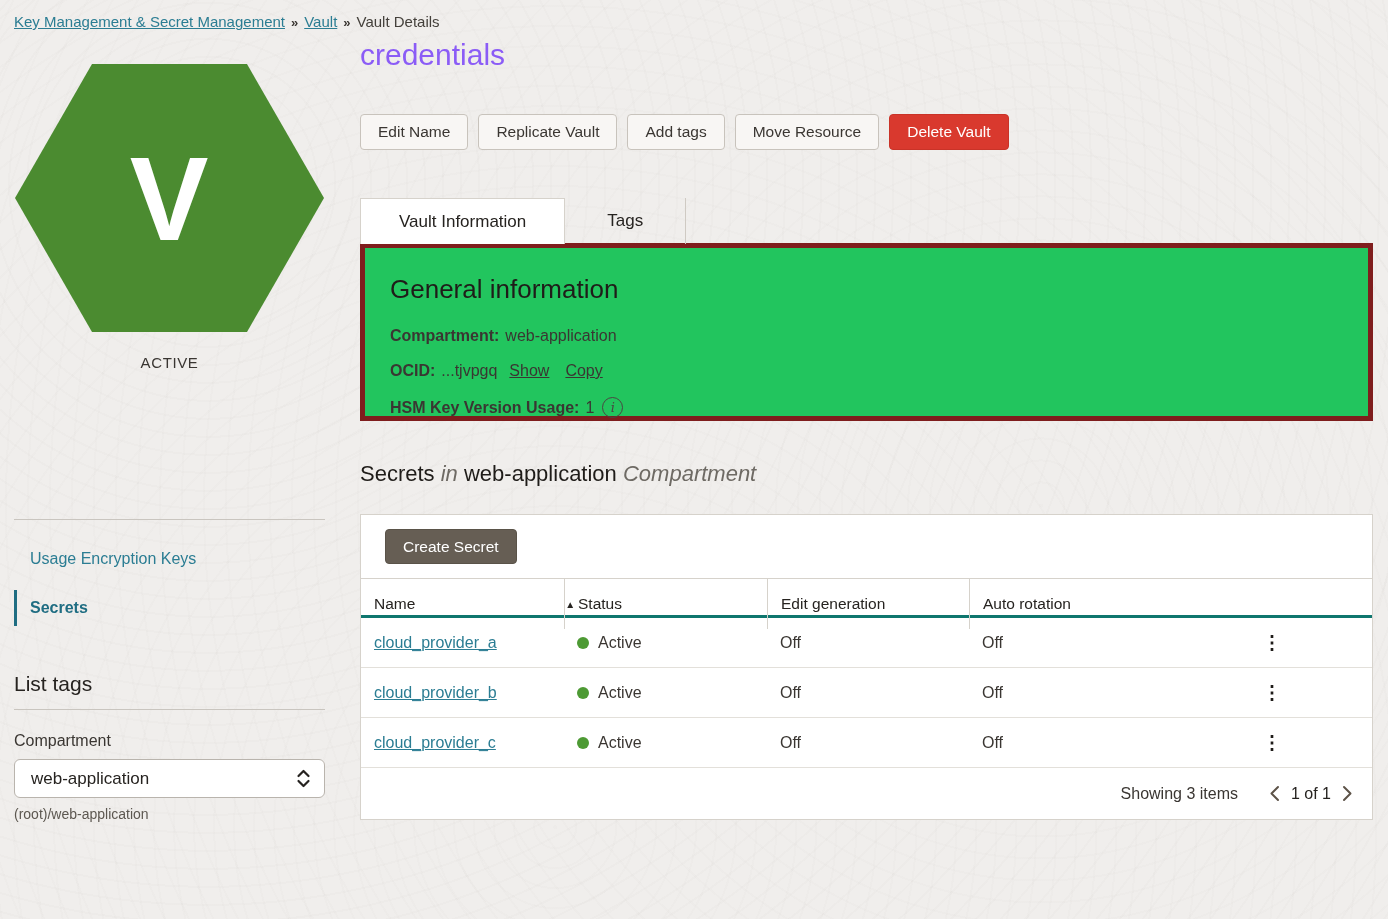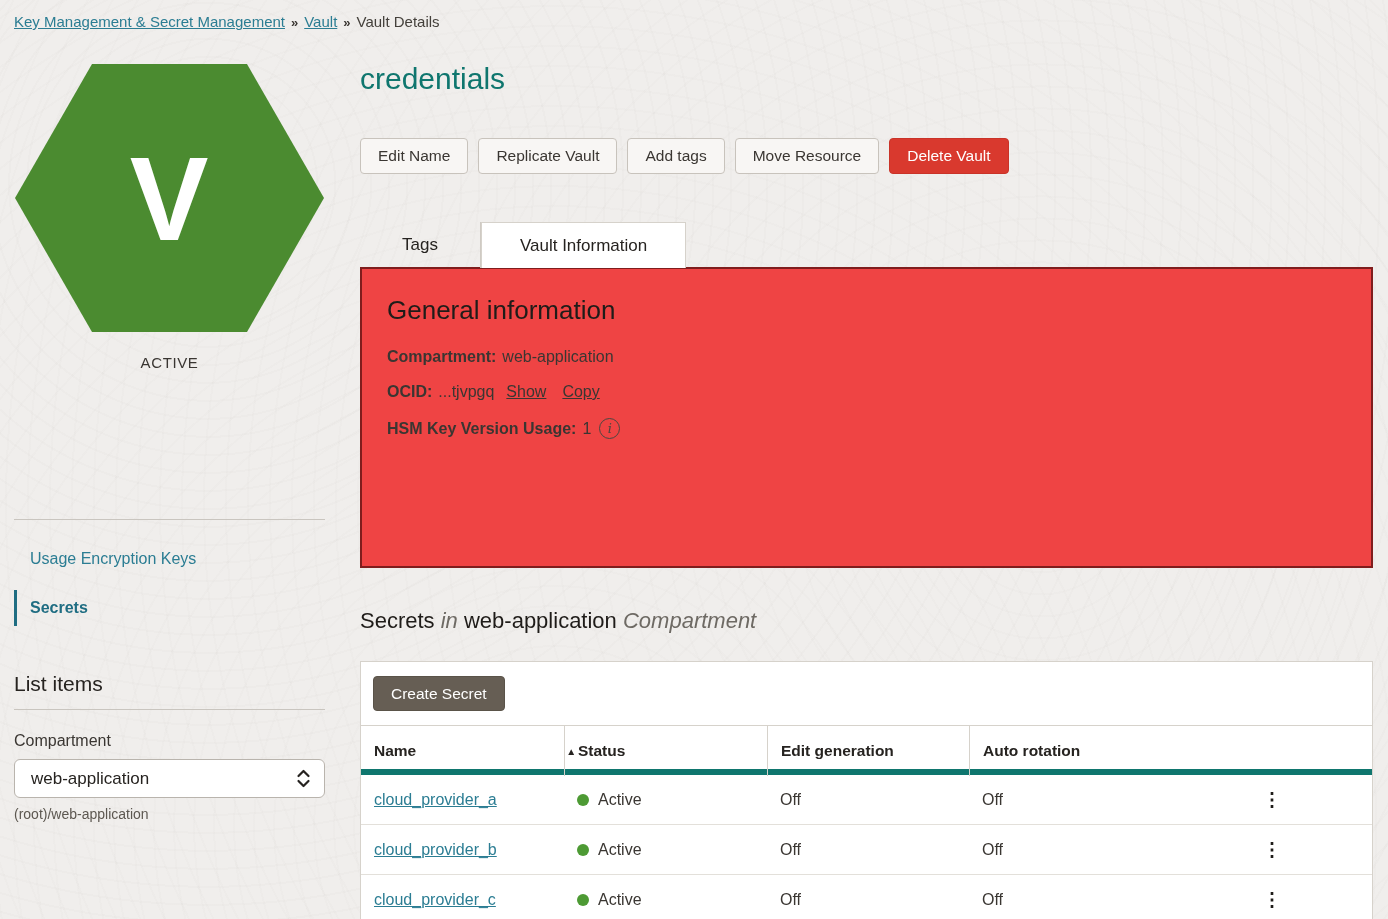--- a/index.html
+++ b/index.html
@@ -42,57 +42,57 @@
   .field-label { margin-top: 22px; font-size: 16px; color: #3a3632; }
   .select {
     margin-top: 9px; height: 39px; background: #fff; border: 1px solid #b9b4ad; border-radius: 6px;
     display: flex; align-items: center; justify-content: space-between; padding: 0 12px 0 16px;
     font-size: 17px; color: #262320; cursor: pointer; width: 311px;
   }
   .select svg { flex: none; }
   .field-hint { margin-top: 8px; font-size: 14px; color: #5c5750; }
 
   
-  .page-title { margin-top: 24px; font-size: 30px; font-weight: 400; color: #0f766e; }
+  .page-title { font-size: 30px; font-weight: 400; color: #8b5cf6; }
   .actions { margin-top: 42px; display: flex; gap: 10px; }
   .btn {
     height: 36px; padding: 0 17px; font-size: 15.5px; font-family: inherit;
     background: #f8f6f4; color: #3a3632; border: 1px solid #c8c3bc; border-radius: 4px; cursor: pointer;
   }
   .btn.danger { background: #d9392e; border-color: #c93328; color: #fff; }
 
   
   .tabs { margin-top: 48px; display: flex; align-items: flex-end; position: relative; z-index: 2; }
   .tab { height: 46px; display: flex; align-items: center; padding: 0 38px; font-size: 17px; color: #262320; cursor: pointer; }
   .tab.active { background: #fff; border: 1px solid #d6d2cb; border-bottom: none; }
   .tab.inactive { border-right: 1px solid #cfcac3; padding: 0 42px; }
-  .panel { position: relative; z-index: 1; margin-top: -1px; background: #ef4444; border: 2px solid #7f1d1d; height: 301px; padding: 26px 25px; }
+  .panel { position: relative; z-index: 1; margin-top: -1px; background: #22c55e; border: 5px solid #7f1d1d; height: 178px; padding: 26px 25px; }
   .panel h2 { font-size: 26px; font-weight: 400; color: #1f1c19; margin-bottom: 22px; }
   .info-row { font-size: 16px; margin-bottom: 17px; display: flex; align-items: center; }
   .info-row b { margin-right: 6px; }
   .inline-link { color: #3a3632; text-decoration: underline; margin-left: 16px; cursor: pointer; }
   .inline-link.first { margin-left: 12px; }
   .info-icon {
     display: inline-flex; align-items: center; justify-content: center;
     width: 21px; height: 21px; border: 1.5px solid #4a4641; border-radius: 50%;
     font-family: "DejaVu Serif", serif; font-style: italic; font-size: 13px; color: #4a4641;
     margin-left: 8px; cursor: pointer;
   }
   .info-icon::before { content: "i"; }
 
   
   .secrets-heading { margin-top: 40px; font-size: 22px; color: #1f1c19; font-weight: 400; }
   .secrets-heading .dim { color: #6e6a64; font-style: italic; }
 
   
   .card { margin-top: 27px; background: #fff; border: 1px solid #d6d2cb; }
-  .card-toolbar { padding: 14px 12px; }
+  .card-toolbar { padding: 14px 24px; }
   .btn-primary-grey { background: #665e54; color: #fff; border: 1px solid #5a5349; border-radius: 4px; height: 35px; padding: 0 17px; font-size: 15.5px; font-family: inherit; cursor: pointer; }
   .grid-row { display: grid; grid-template-columns: 203px 203px 202px 1fr 200px; align-items: center; }
-  .thead { border-top: 1px solid #d6d2cb; border-bottom: 6px solid #0f766e; height: 50px; font-weight: bold; font-size: 15.5px; color: #262320; }
+  .thead { border-top: 1px solid #d6d2cb; border-bottom: 3px solid #0f766e; height: 40px; font-weight: normal; font-size: 15.5px; color: #262320; }
   .thead .cell { display: flex; align-items: center; height: 50px; padding-left: 13px; }
   .thead .cell.bordered { border-left: 1px solid #d6d2cb; }
   .sort-icon { font-size: 10px; margin-left: 150px; color: #262320; }
   .tr { height: 50px; font-size: 16px; border-bottom: 1px solid #e3e0da; }
   .tr .cell { padding-left: 13px; display: flex; align-items: center; }
   .name-link { color: #2b7d93; text-decoration: underline; cursor: pointer; }
   .dot { width: 12px; height: 12px; border-radius: 50%; background: #4d9a34; margin-right: 9px; flex: none; }
   .kebab { justify-self: center; font-size: 19px; font-weight: bold; color: #1f1c19; cursor: pointer; padding: 4px 10px; letter-spacing: 0; }
   .tfoot { height: 51px; display: flex; align-items: center; justify-content: flex-end; padding-right: 18px; font-size: 16px; color: #3a3632; }
   .tfoot .showing { margin-right: 30px; }
@@ -119,21 +119,21 @@
       <div class="vault-state">ACTIVE</div>
     </div>
 
     <div class="resources">
       <hr class="side-divider">
       <a class="res-item">Usage Encryption Keys</a>
       <a class="res-item active">Secrets</a>
     </div>
 
     <div class="list-scope">
-      <div class="side-section-title">List items</div>
+      <div class="side-section-title">List tags</div>
       <hr class="side-divider">
       <div class="field-label">Compartment</div>
       <div class="select">
         <span>web-application</span>
         <svg width="17" height="19" viewBox="0 0 17 19">
           <path d="M3.5 7 L8.5 2 L13.5 7" fill="none" stroke="#262320" stroke-width="2.2" stroke-linecap="round" stroke-linejoin="round"></path>
           <path d="M3.5 12 L8.5 17 L13.5 12" fill="none" stroke="#262320" stroke-width="2.2" stroke-linecap="round" stroke-linejoin="round"></path>
         </svg>
       </div>
       <div class="field-hint">(root)/web-application</div>
@@ -147,22 +147,22 @@
 
     <div class="actions">
       <button class="btn">Edit Name</button>
       <button class="btn">Replicate Vault</button>
       <button class="btn">Add tags</button>
       <button class="btn">Move Resource</button>
       <button class="btn danger">Delete Vault</button>
     </div>
 
     <div class="tabs">
+      <div class="tab active">Vault Information</div>
       <div class="tab inactive">Tags</div>
-      <div class="tab active">Vault Information</div>
     </div>
 
     <div class="panel">
       <h2>General information</h2>
       <div class="info-row">
         <b>Compartment:</b>
         <span>web-application</span>
       </div>
       <div class="info-row">
         <b>OCID:</b>

